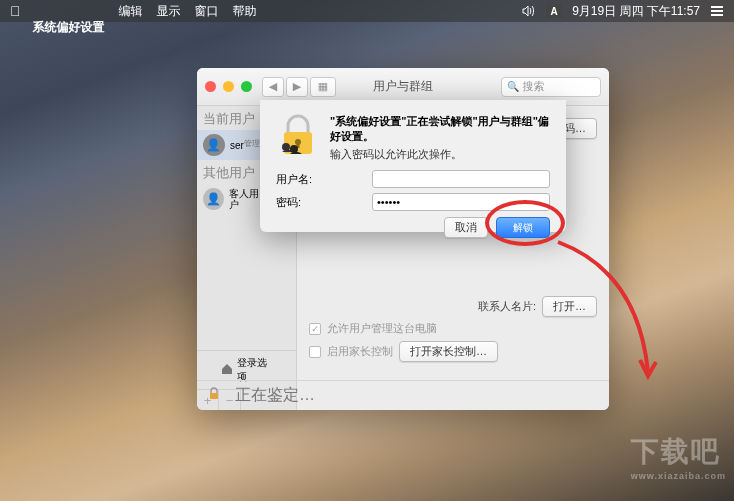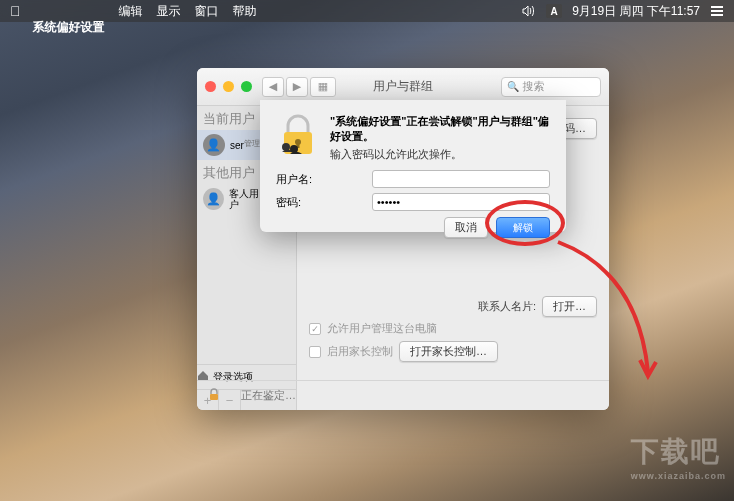--- a/index.html
+++ b/index.html
@@ -30,35 +30,35 @@
 .body { display: flex; height: calc(100% - 38px); }
 .sidebar { width: 100px; background: #e4e4e4; border-right: 1px solid #d0d0d0; display: flex; flex-direction: column; font-size: 10px; }
 .side-section { color: #888; padding: 4px 6px 2px; font-size: 13px; }
 .side-item { padding: 4px 6px; display: flex; align-items: center; gap: 5px; }
 .side-item.sel { background: #cfd8e6; }
 .avatar { width: 22px; height: 22px; border-radius: 50%; background: #888; display: inline-flex; align-items: center; justify-content: center; color: #fff; font-size: 12px; }
 .avatar.guest { background: #bbb; }
 .side-text { display: flex; flex-direction: row; line-height: 1.1; }
 .side-text .sub { font-size: 8px; color: #777; }
 .side-bottom { margin-top: auto; }
-.login-opts { padding: 5px 0; display: flex; align-items: center; gap: 4px; border-top: 1px solid #d0d0d0; }
+.login-opts { padding: 5px 24px; display: flex; align-items: center; gap: 4px; border-top: 1px solid #d0d0d0; }
 .home-icon { width: 12px; height: 12px; display: inline-block; }
 .plusminus { display: flex; border-top: 1px solid #d0d0d0; }
 .plusminus div { width: 22px; height: 20px; border-right: 1px solid #d0d0d0; display: flex; align-items: center; justify-content: center; color: #aaa; font-size: 13px; }
 
 .main { flex: 1; background: #ececec; position: relative; padding: 10px; font-size: 11px; color: #444; }
 .chpass { position: absolute; right: 12px; top: 12px; }
 .macbtn { background: linear-gradient(#fdfdfd,#f0f0f0); border: 1px solid #bbb; border-radius: 4px; padding: 2px 10px; font-size: 11px; color: #333; box-shadow: 0 1px 1px rgba(0,0,0,0.1); }
 .contact-row { position: absolute; right: 12px; top: 190px; display: flex; align-items: center; gap: 6px; }
 .check-row { position: absolute; left: 12px; display: flex; align-items: center; gap: 6px; color: #999; }
 .check-row.r1 { top: 215px; }
 .check-row.r2 { top: 235px; }
 .checkbox { width: 12px; height: 12px; border: 1px solid #bbb; border-radius: 2px; background: #fff; display: inline-flex; align-items: center; justify-content: center; font-size: 9px; color: #999; }
 
-.lockbar { position: absolute; left: 0; right: 0; bottom: 0; height: 30px; border-top: 1px solid #d5d5d5; display: flex; align-items: center; padding: 0 10px; gap: 20px; font-size: 11px; color: #777; }
+.lockbar { position: absolute; left: 0; right: 0; bottom: 0; height: 30px; border-top: 1px solid #d5d5d5; display: flex; align-items: center; padding: 0 10px; gap: 14px; font-size: 16px; color: #777; }
 .lock-ic { width: 14px; height: 14px; }
 
 .sheet { position: absolute; left: 260px; top: 100px; width: 306px; height: 132px; background: #f0f0f0; border-radius: 0 0 6px 6px; box-shadow: 0 8px 30px rgba(0,0,0,0.35); padding: 14px 16px 12px; font-size: 11px; }
 .sheet-top { display: flex; gap: 10px; }
 .lock-big { width: 44px; height: 44px; position: relative; flex-shrink: 0; }
 .lock-big svg { width: 100%; height: 100%; }
 .sheet-msg { flex: 1; }
 .sheet-msg .bold { font-weight: 600; margin-bottom: 3px; font-size: 11px; }
 .sheet-msg .plain { font-size: 11px; color: #333; }
 .form { margin-top: 8px; }

